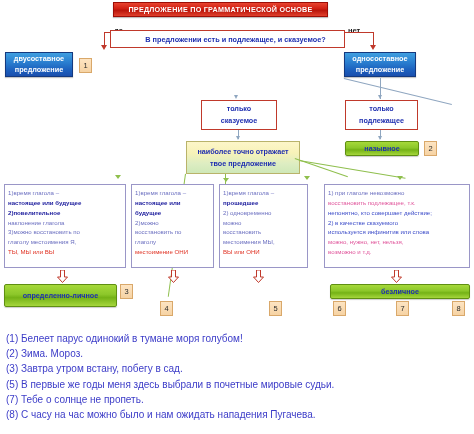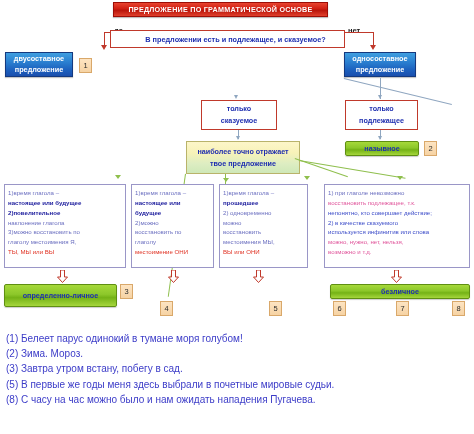--- a/index.html
+++ b/index.html
@@ -274,16 +274,17 @@
   <div class="abs green-box" style="left:330px;top:284px;width:140px;height:15px;">безличное</div>
   <div class="abs badge" style="left:333px;top:301px;">6</div>
   <div class="abs badge" style="left:396px;top:301px;">7</div>
   <div class="abs badge" style="left:452px;top:301px;">8</div>
 
   <div class="abs sent-list">
     <div class="row">(1) Белеет парус одинокий в тумане моря голубом!</div>
     <div class="row">(2) Зима. Мороз.</div>
     <div class="row">(3) Завтра утром встану, побегу в сад.</div>
     <div class="row">(5) В первые же годы меня здесь выбрали в почетные мировые судьи.</div>
+    <div class="row">(7) Тебе о солнце не пропеть.</div>
     <div class="row">(8) С часу на час можно было и нам ожидать нападения Пугачева.</div>
   </div>
 
 </div>
 
 </body></html>

